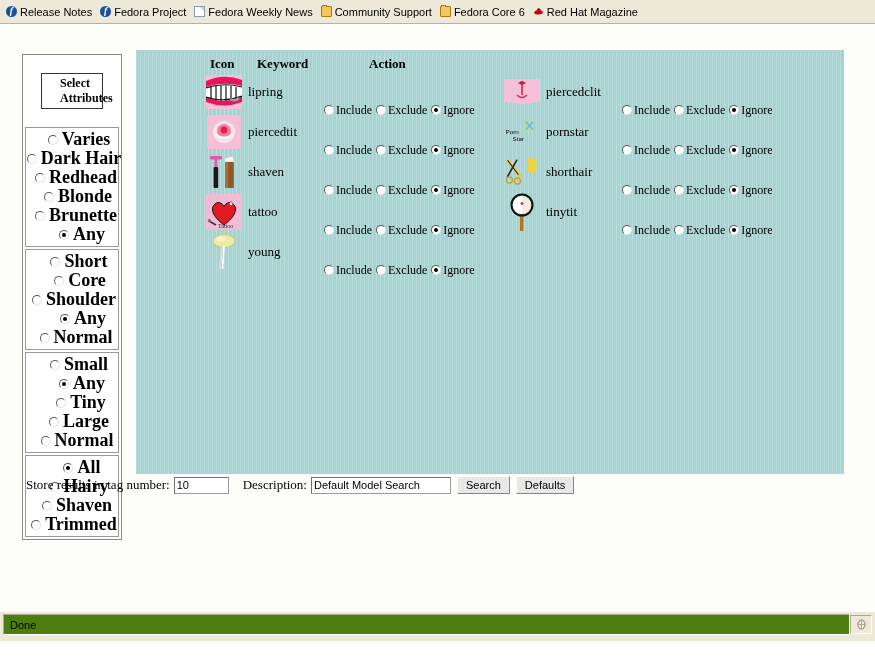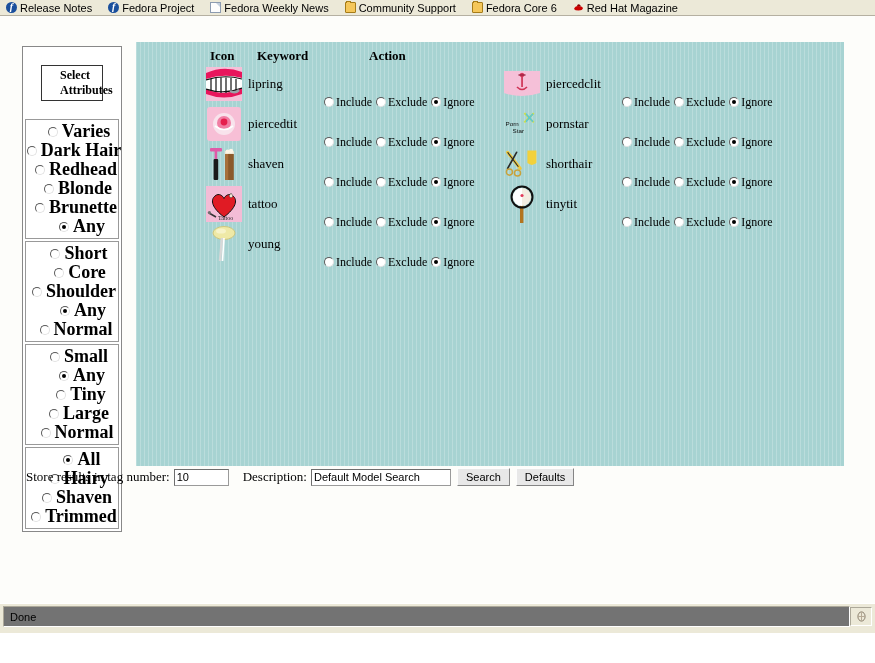--- a/index.html
+++ b/index.html
@@ -11,30 +11,29 @@
     width: 875px;
     height: 663px;
     overflow: hidden;
     font-family: "Liberation Serif", serif;
     font-size: 13px;
     color: #000;
   }
 
   
   #bookmark-bar {
-    height: 16px;
+    height: 24px;
     background: #ece9d8;
     border-bottom: 1px solid #b5b0a1;
     display: flex;
     align-items: center;
     padding: 0 4px;
     box-sizing: border-box;
     font-family: "Liberation Sans", sans-serif;
     font-size: 11px;
-    gap: 8px;
   }
   .bm {
     display: flex;
     align-items: center;
     gap: 3px;
     padding: 0 6px 0 2px;
     white-space: nowrap;
     cursor: default;
   }
   .bm-label { line-height: 12px; }
@@ -278,21 +277,21 @@
     padding: 0 3px 4px 3px;
   }
   #status-inner {
     flex: 1;
     display: flex;
     align-items: center;
     height: 21px;
     border: 1px solid #aca899;
     border-bottom-color: #fff;
     border-right-color: #fff;
-    background: #737373;
+    background: #4d7c0f;
     font-family: "Liberation Sans", sans-serif;
     font-size: 11px;
     padding: 8px 6px;
     box-sizing: border-box;
   }
   #status-glyph {
     width: 22px;
     height: 19px;
     border: 1px solid #aca899;
     border-bottom-color: #fff;

